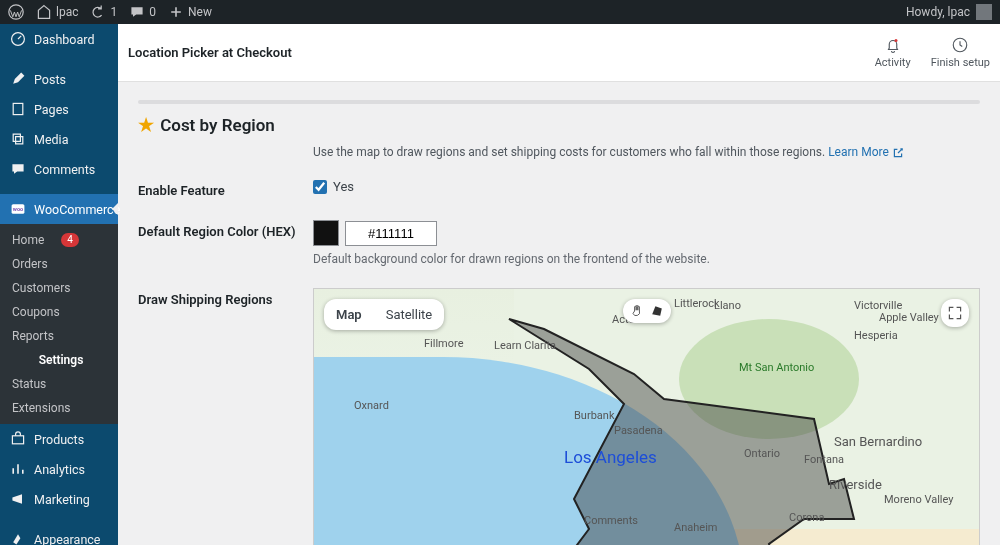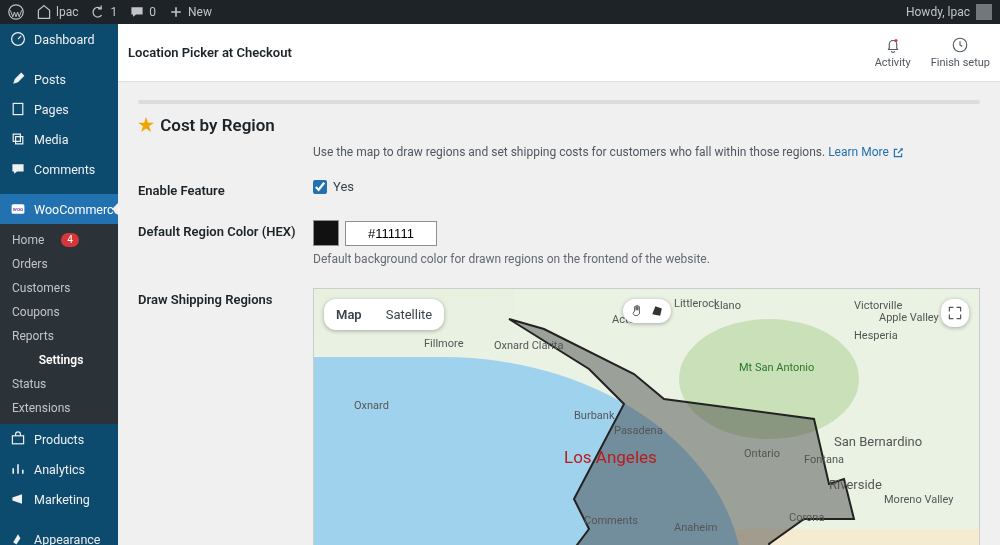--- a/index.html
+++ b/index.html
@@ -52,21 +52,21 @@
 .help-text { font-size: 12px; color: #646970; margin-top: 6px; }
 
 
 .map-wrapper { position: relative; height: 300px; border: 1px solid #ccc; overflow: hidden; }
 .map-bg { position: absolute; inset: 0; background: linear-gradient(180deg, #e8f0e0 0%, #eaf2e4 25%, #a3d3f0 55%, #8fc9ec 100%); }
 .land1 { position: absolute; top: -20px; left: 200px; width: 900px; height: 260px; background: #eaf2e4; }
 .desert { position: absolute; top: 0; right: 0; width: 320px; height: 300px; background: #f5ebd0; }
 .forest { position: absolute; top: 30px; right: 120px; width: 180px; height: 120px; background: #c9e0b8; border-radius: 50%; }
 .water { position: absolute; bottom: 0; left: 0; width: 430px; height: 230px; background: #9fd2ed; border-top-right-radius: 70% 100%; }
 .city-label { position: absolute; font-size: 11px; color: #555; white-space: nowrap; }
-.city-label.big { font-size: 17px; color: #b91c1c; font-weight: 400; }
+.city-label.big { font-size: 17px; color: #1d4ed8; font-weight: 400; }
 .polygon { position: absolute; top: 0; left: 0; }
 
 .map-control { position: absolute; background: #fff; border-radius: 12px; box-shadow: 0 1px 4px rgba(0,0,0,0.3); font-size: 13px; }
 .map-type { top: 10px; left: 10px; display: flex; }
 .map-type-btn { padding: 8px 12px; cursor: pointer; }
 .map-type-btn.active { font-weight: 600; }
 .map-draw { top: 10px; left: 50%; transform: translateX(-50%); display: flex; padding: 4px 6px; gap: 4px; }
 .map-fs { top: 10px; right: 10px; padding: 4px; width: 28px; height: 28px; display: flex; align-items: center; justify-content: center; cursor: pointer; }
 </style>
 </head>
@@ -274,21 +274,21 @@
           <svg class="polygon" width="670" height="300">
             <polygon points="195,30 275,80 300,105 310,115 260,210 275,240 245,280 310,300 470,300 455,255 490,230 540,230 530,190 515,195 500,130 350,110 320,85 230,40" fill="rgba(60,60,60,0.45)" stroke="#222" stroke-width="2"></polygon>
           </svg>
 
           <div class="city-label" style="top:8px;left:360px">Littlerock</div>
           <div class="city-label" style="top:24px;left:298px">Acton</div>
           <div class="city-label" style="top:10px;left:400px">Llano</div>
           <div class="city-label" style="top:10px;left:540px">Victorville</div>
           <div class="city-label" style="top:22px;left:565px">Apple Valley</div>
           <div class="city-label" style="top:40px;left:540px">Hesperia</div>
-          <div class="city-label" style="top:50px;left:180px">Oxnard Clarita</div>
+          <div class="city-label" style="top:50px;left:180px">Learn Clarita</div>
           <div class="city-label" style="top:48px;left:110px">Fillmore</div>
           <div class="city-label" style="top:110px;left:40px">Oxnard</div>
           <div class="city-label" style="top:72px;left:425px;color:#2a7a2a">Mt San Antonio</div>
           <div class="city-label" style="top:120px;left:260px">Burbank</div>
           <div class="city-label" style="top:135px;left:300px">Pasadena</div>
           <div class="city-label big" style="top:158px;left:250px">Los Angeles</div>
           <div class="city-label" style="top:158px;left:430px">Ontario</div>
           <div class="city-label" style="top:145px;left:520px;font-size:13px">San Bernardino</div>
           <div class="city-label" style="top:164px;left:490px">Fontana</div>
           <div class="city-label" style="top:188px;left:515px;font-size:13px">Riverside</div>

